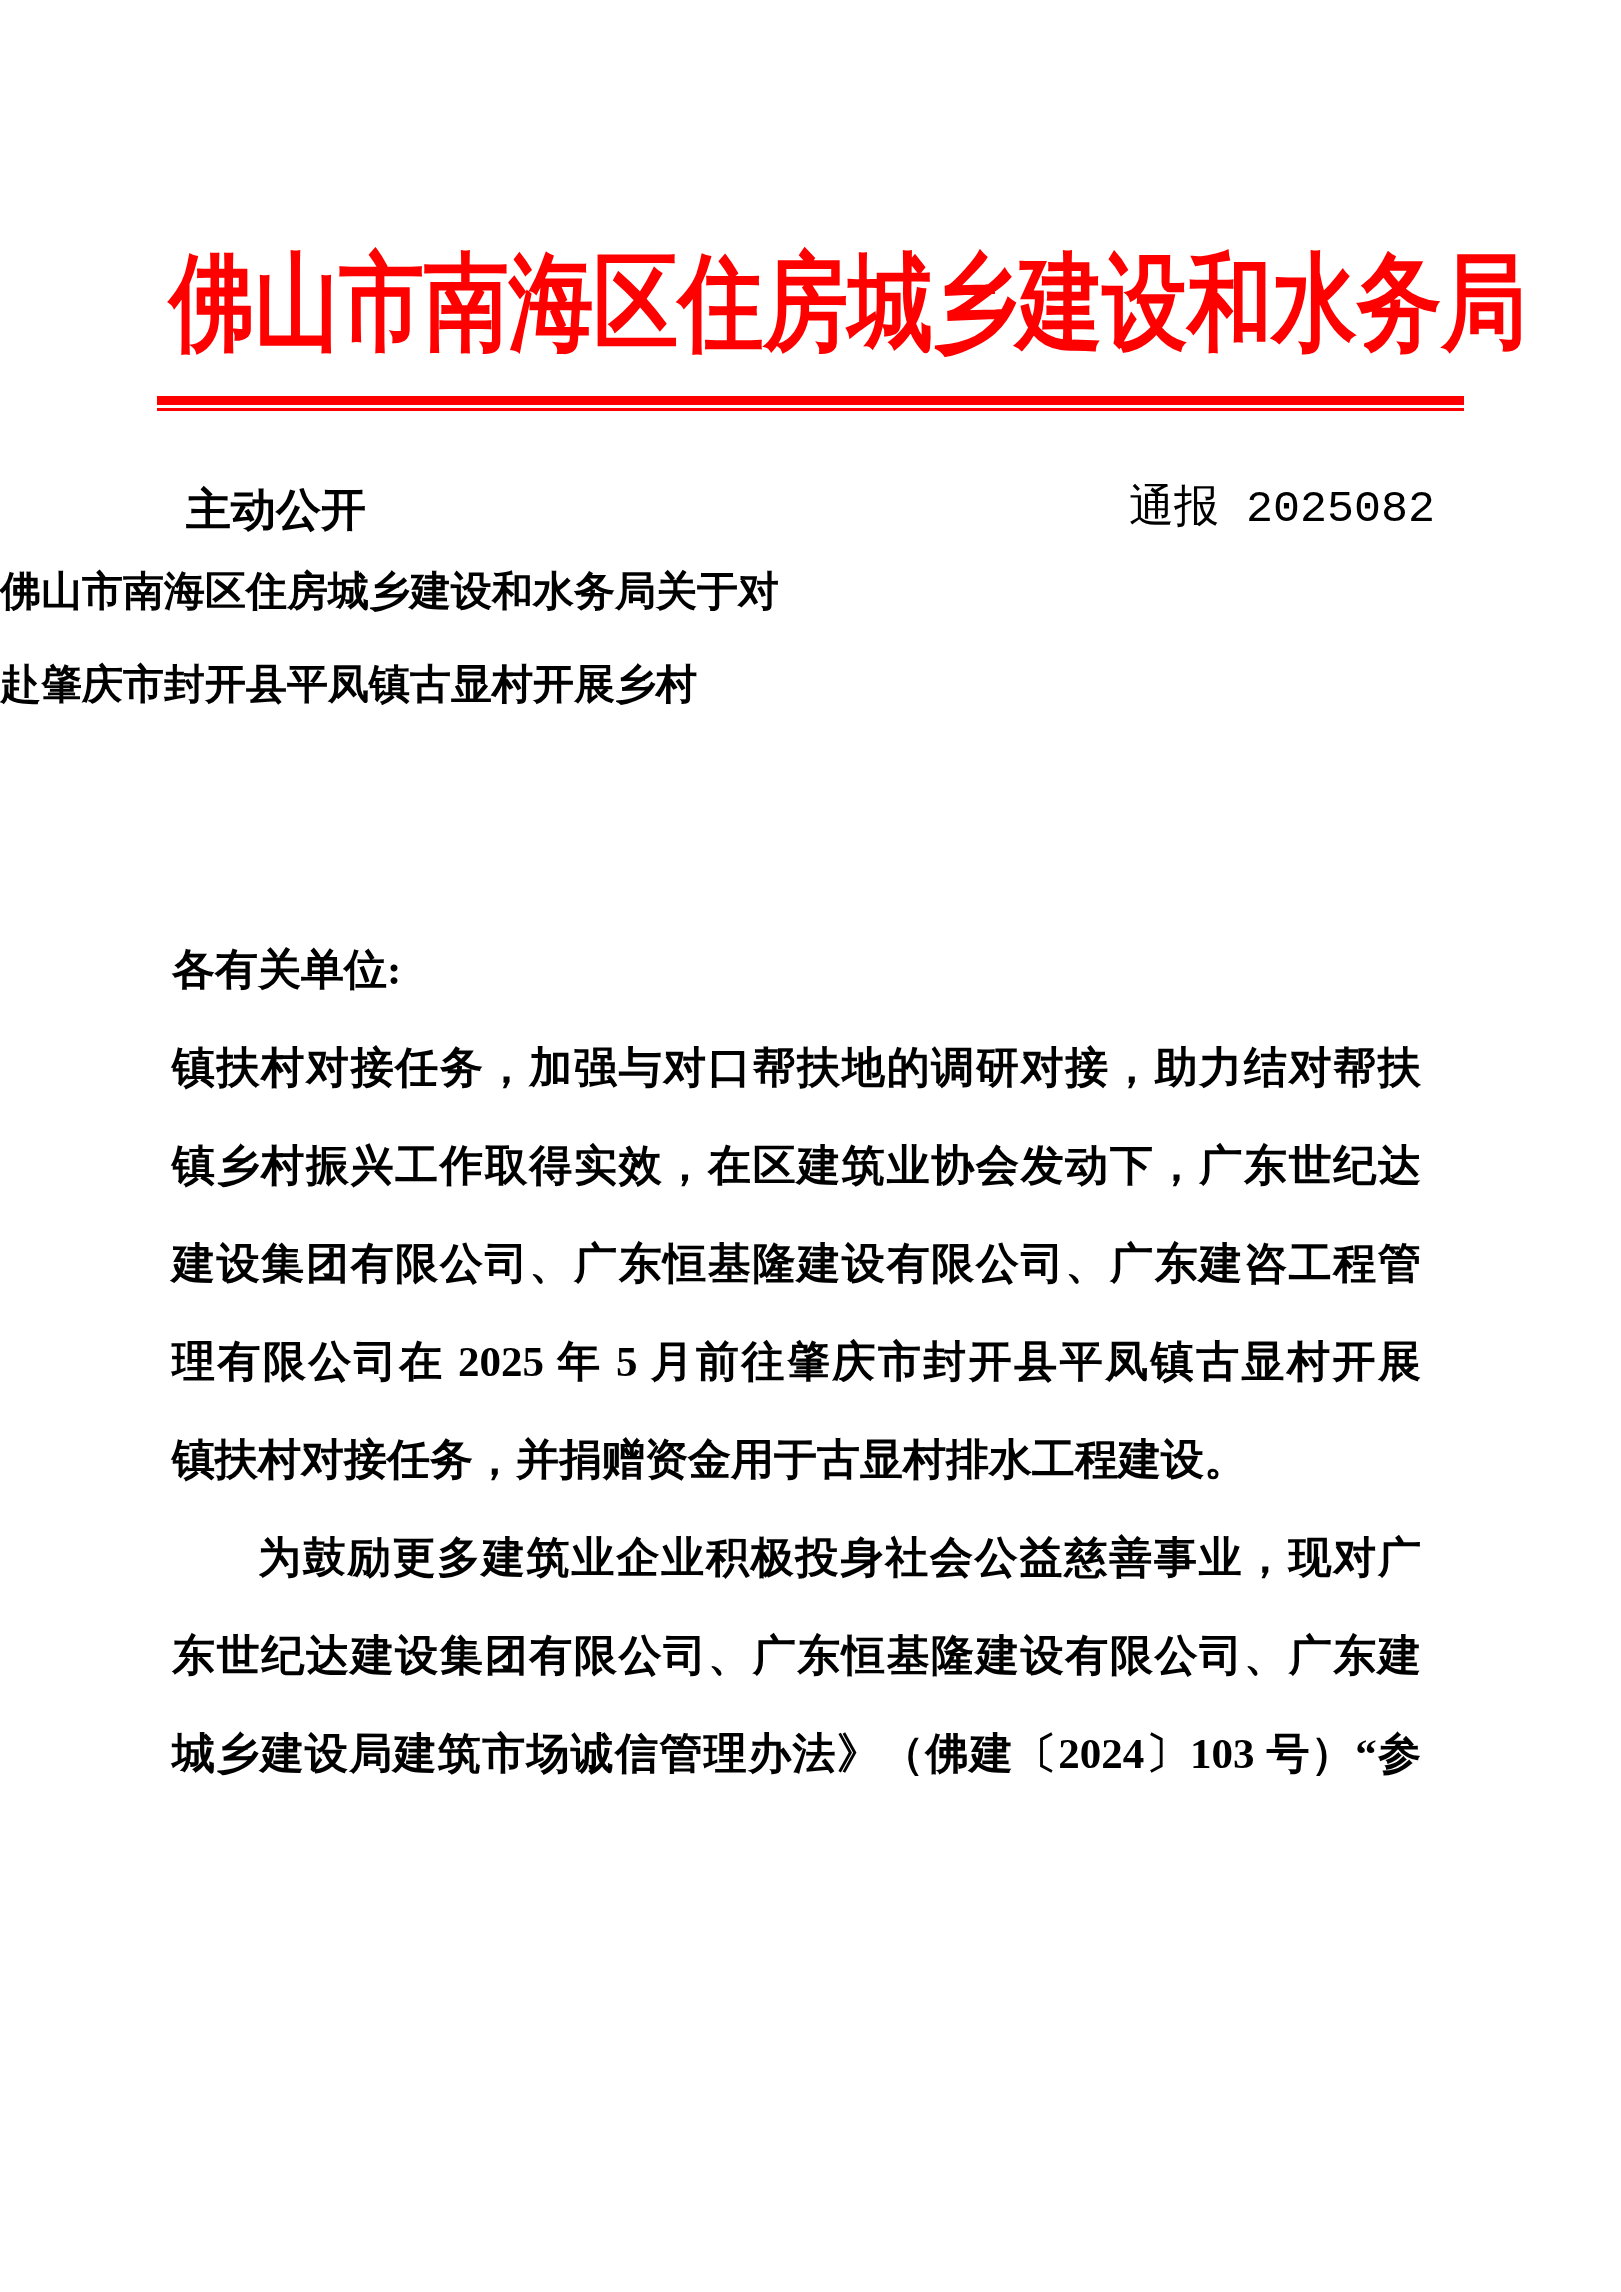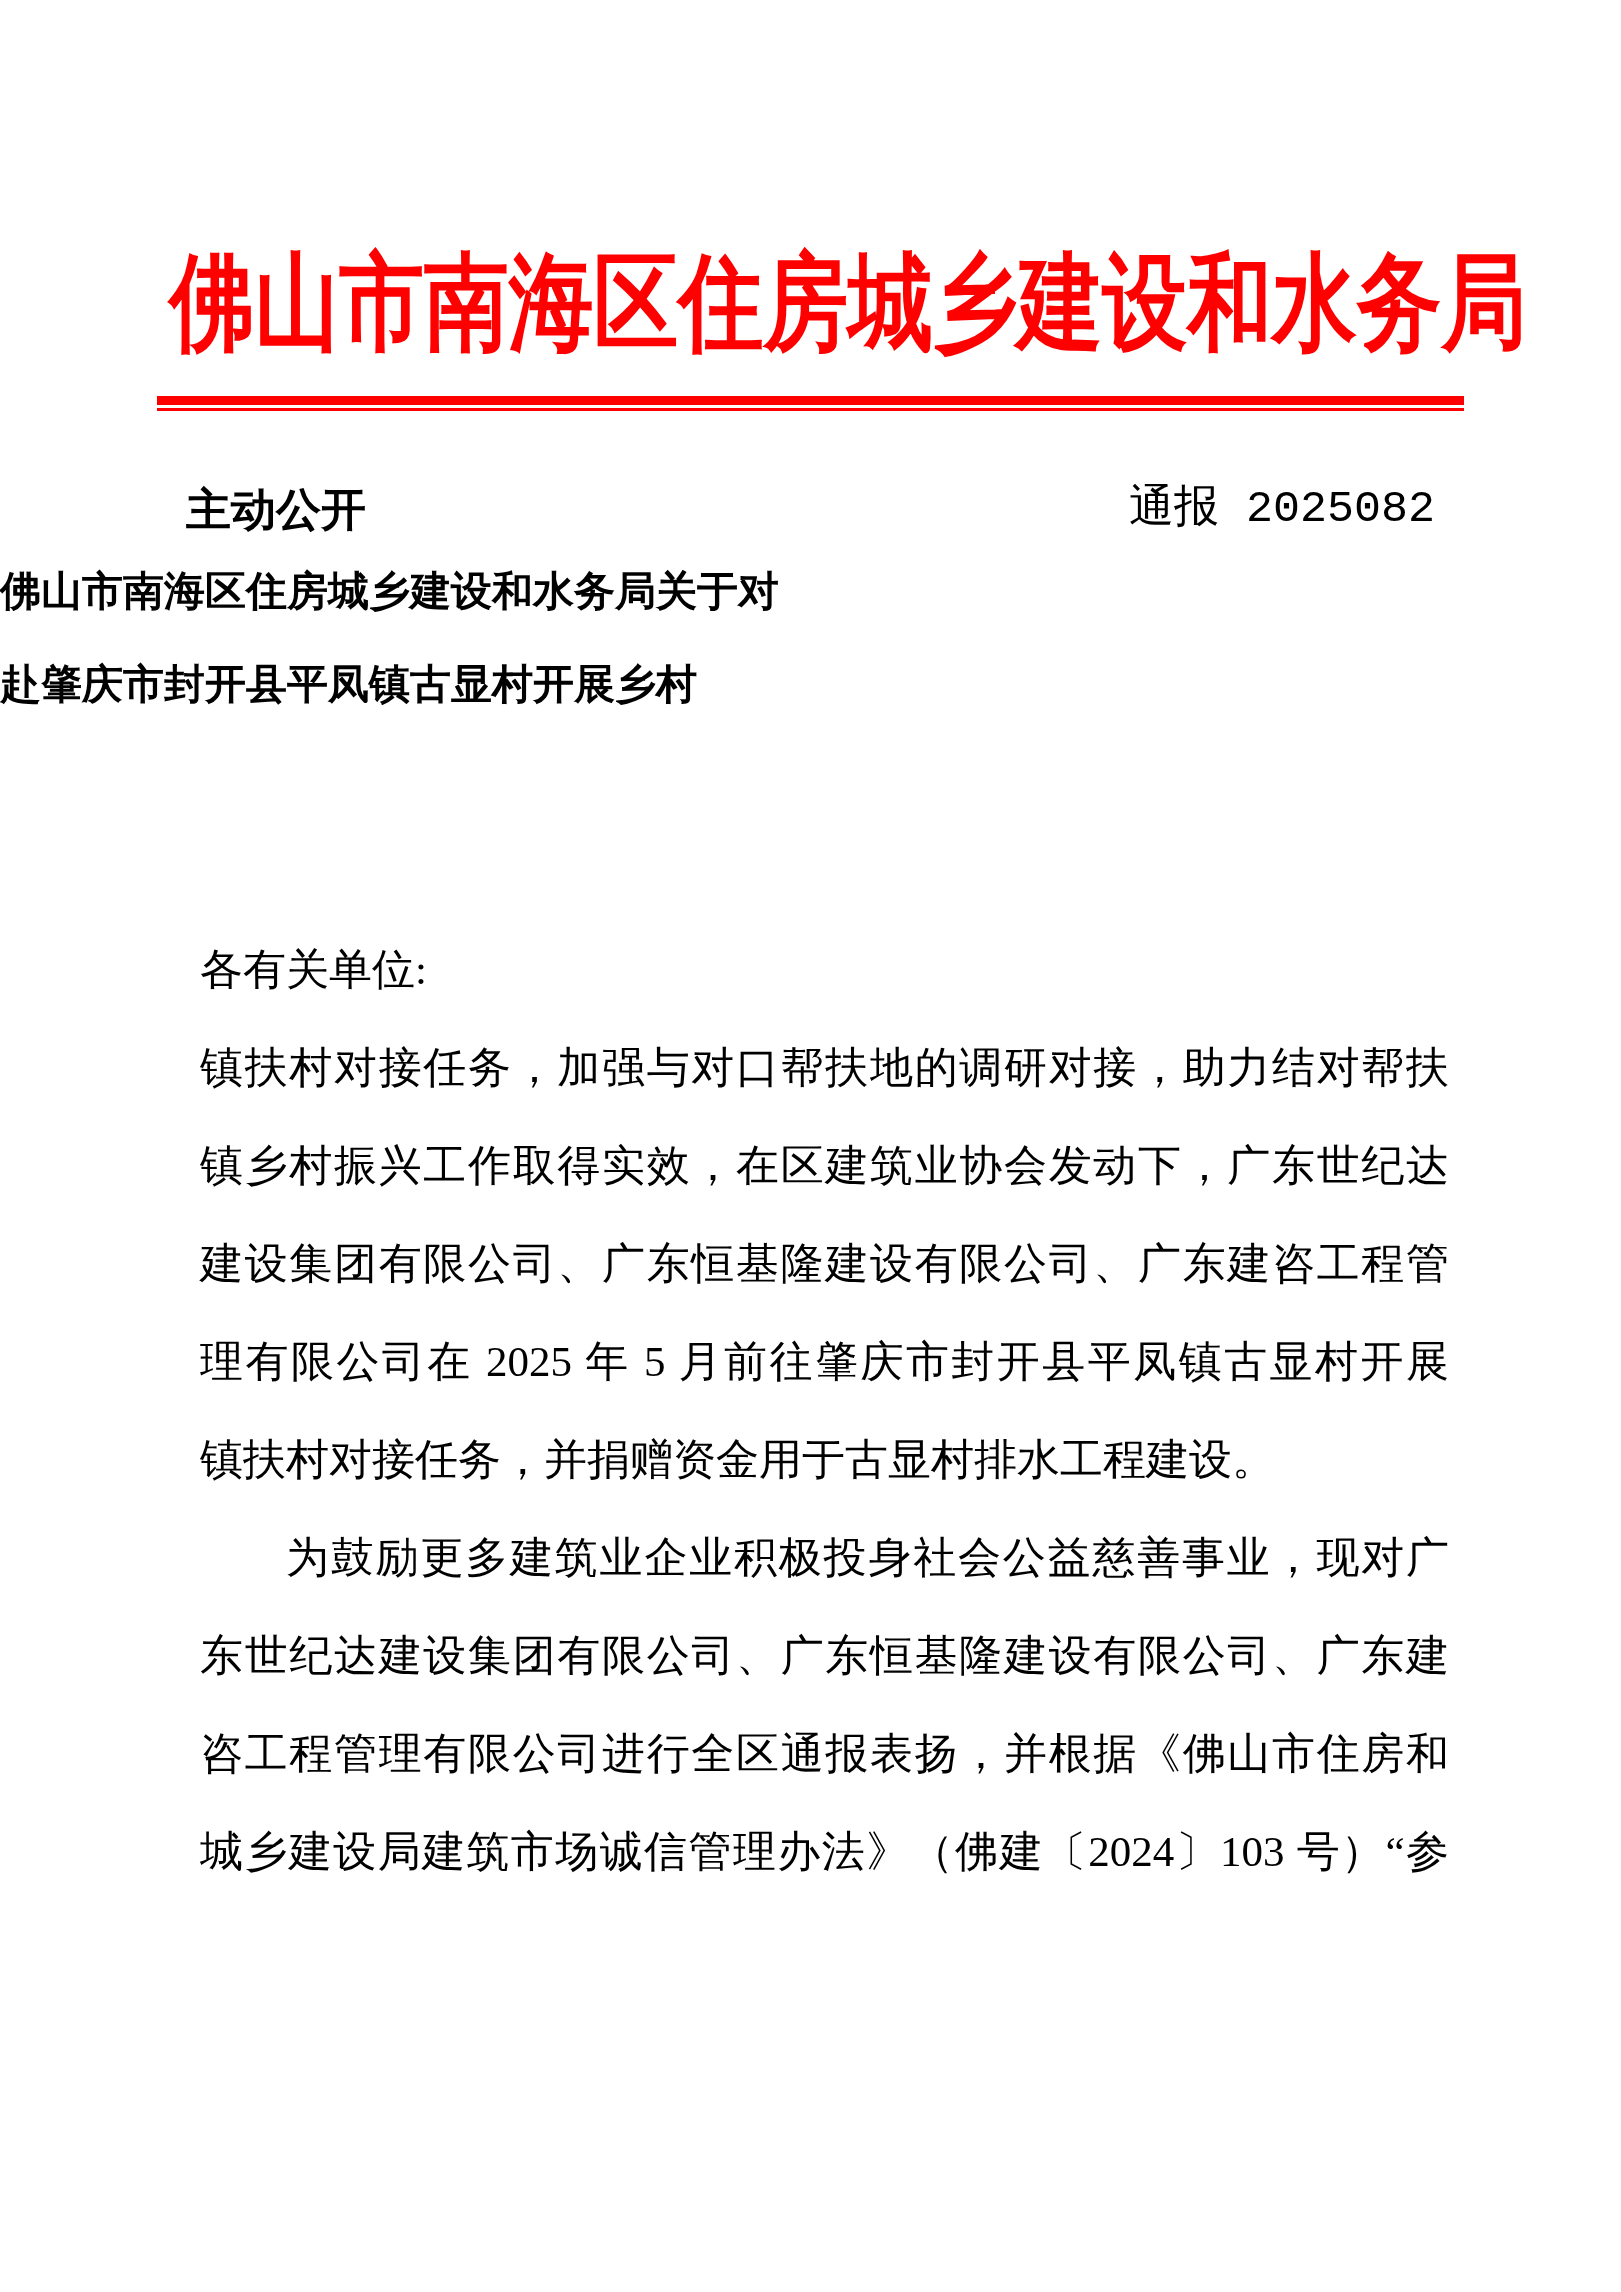--- a/index.html
+++ b/index.html
@@ -77,24 +77,25 @@
     width: 100%;
     text-align: left;
     font-weight: bold;
     font-size: 41px;
     line-height: 93px;
   }
   
   .body-block {
     position: absolute;
     top: 921px;
-    left: 200px;
+    left: 172px;
     width: 1249px;
     font-size: 43px;
     line-height: 98px;
+    font-weight: bold;
   }
   .line {
     white-space: pre-wrap;
   }
   .line.just {
     text-align: justify;
     text-align-last: justify;
   }
   .line.indent {
     text-indent: 86px;
@@ -130,21 +131,20 @@
         <div>
           <div class="line just">镇扶村对接任务，加强与对口帮扶地的调研对接，助力结对帮扶</div>
           <div class="line just">镇乡村振兴工作取得实效，在区建筑业协会发动下，广东世纪达</div>
           <div class="line just">建设集团有限公司、广东恒基隆建设有限公司、广东建咨工程管</div>
           <div class="line just">理有限公司在 2025 年 5 月前往肇庆市封开县平凤镇古显村开展</div>
           <div class="line">镇扶村对接任务，并捐赠资金用于古显村排水工程建设。</div>
         </div>
         <div>
           <div class="line just indent">为鼓励更多建筑业企业积极投身社会公益慈善事业，现对广</div>
           <div class="line just">东世纪达建设集团有限公司、广东恒基隆建设有限公司、广东建</div>
-          <div class="line just">咨工程管理有限公司进行全区通报表扬，并根据《佛山市住房和</div>
           <div class="line just">城乡建设局建筑市场诚信管理办法》（佛建〔2024〕103 号）“参</div>
         </div>
       </div>
   </div>
 
   <div class="sep sep-bottom">
     <div class="sep-thin"></div>
     <div class="sep-thick"></div>
   </div>
 

